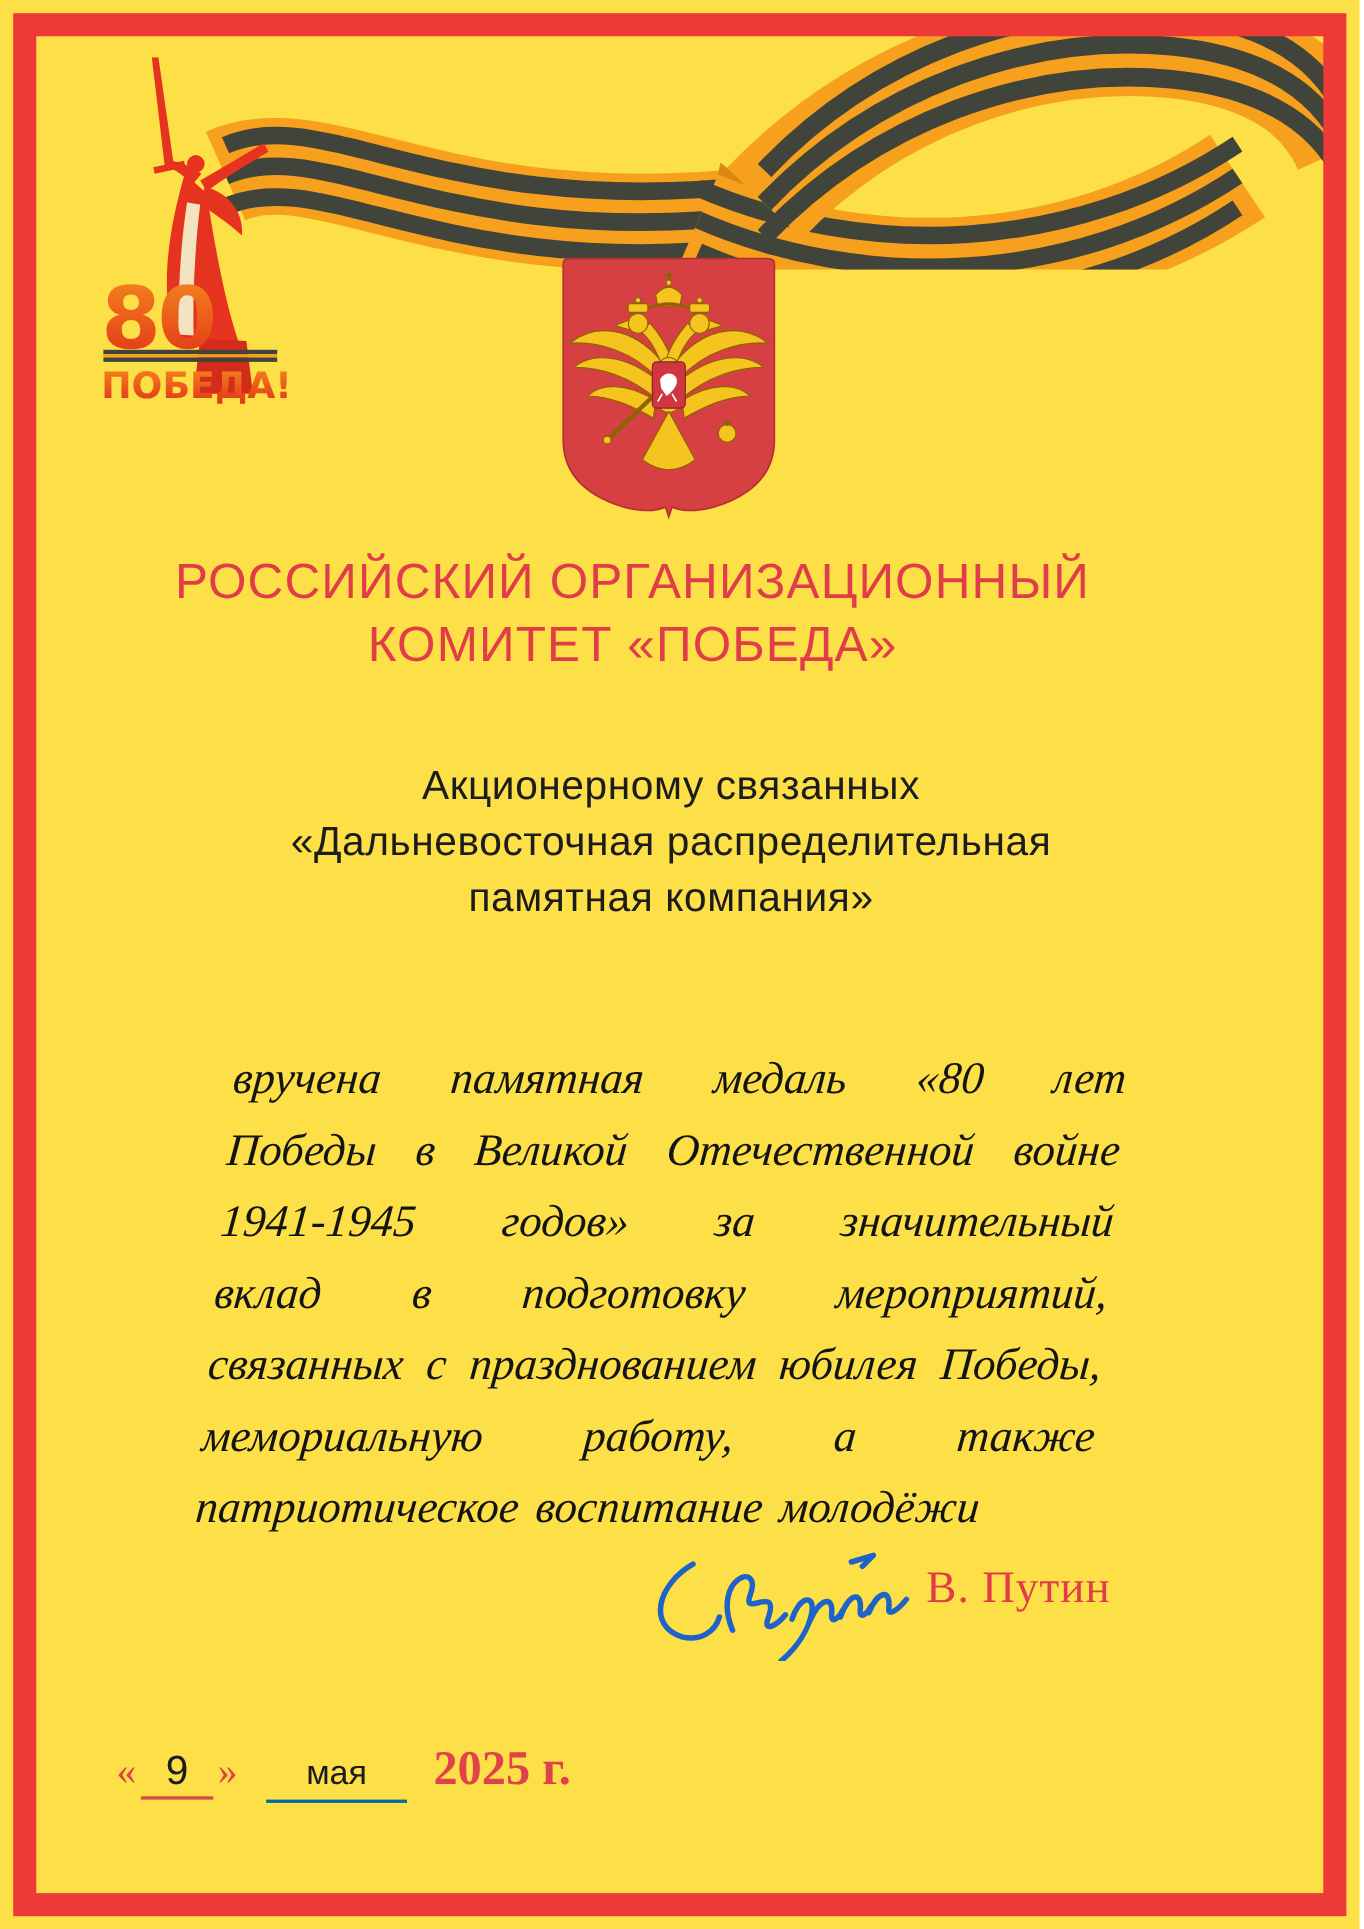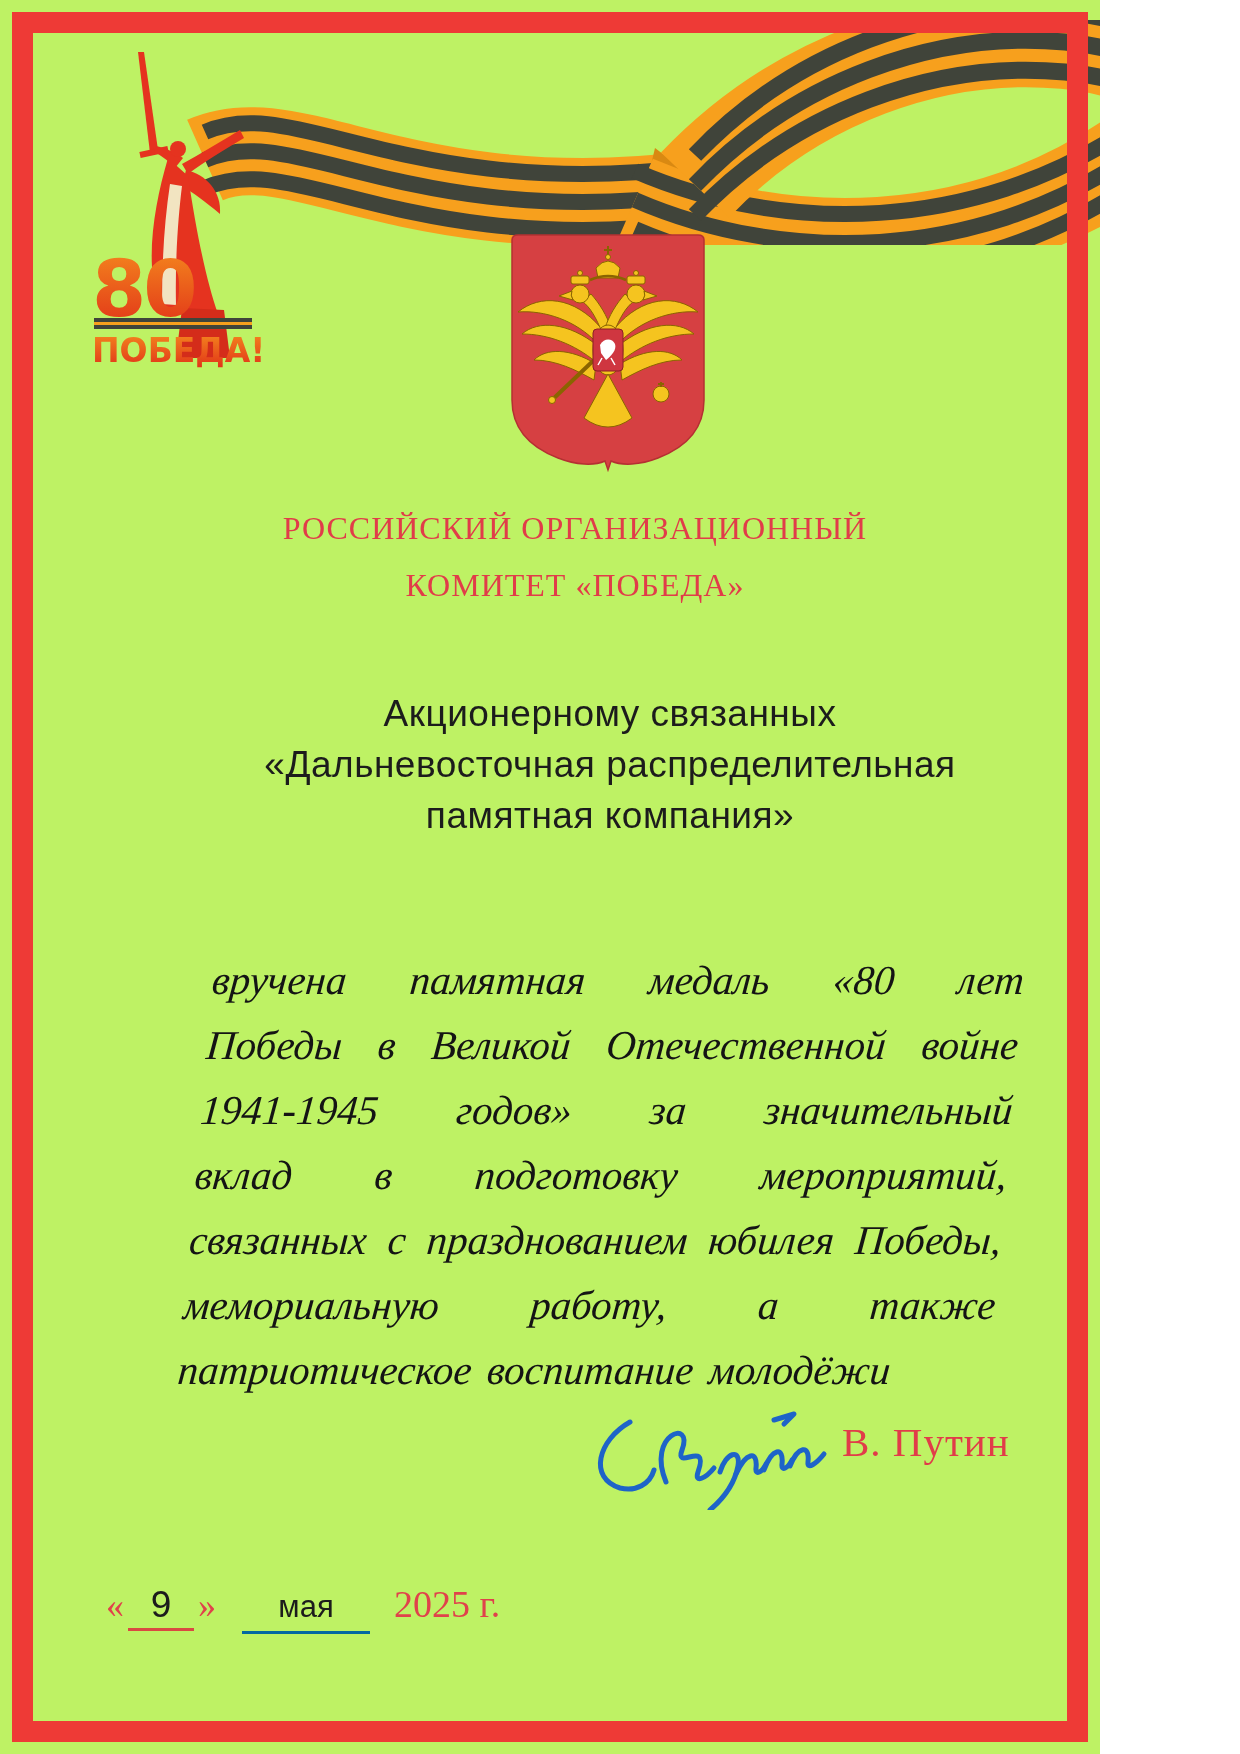--- a/index.html
+++ b/index.html
@@ -1,34 +1,34 @@
 <!DOCTYPE html>
 <html><head>
 <meta charset="utf-8">
 <style>
   html,body { margin:0; padding:0; background:#ffffff; }
   .page {
-    position:relative; width:1100px; height:1754px;
-    background:#bef264; overflow:hidden;
+    position:relative; width:1236px; height:1754px;
+    background:#fde047; overflow:hidden;
     font-family:"Liberation Sans", sans-serif;
   }
   .frame {
     position:absolute; inset:12px;
     border:21px solid #ee3a36;
     z-index:10; pointer-events:none;
   }
   .ribbon { position:absolute; left:175px; top:20px; z-index:1; }
   .logo   { position:absolute; left:88px;  top:52px; z-index:3; }
   .coat   { position:absolute; left:498px; top:232px; z-index:2; }
 
   .title-block {
     position:absolute; left:100px; top:500px; width:950px;
     text-align:center; z-index:4;
-    font-family:Liberation Serif, serif;
-    color:#e13c49; font-size:32px; line-height:57px;
+    font-family:Liberation Sans, sans-serif;
+    color:#e13c49; font-size:45px; line-height:57px;
     letter-spacing:1px; font-weight:500;
   }
   .recipient-block {
     position:absolute; left:120px; top:688px; width:980px;
     text-align:center; z-index:4;
     color:#1c1c1c; font-size:37px; line-height:51px;
     letter-spacing:0.5px;
   }
   .script-block {
     position:absolute; left:195px; top:948px; width:812px; z-index:4;
@@ -56,21 +56,21 @@
     color:#1c1c1c; font-size:37px; padding-bottom:2px;
   }
   .month-box {
     width:128px; text-align:center; margin-left:26px;
     border-bottom:3px solid #0369a1;
     color:#1c1c1c; font-size:31px; padding-bottom:6px;
   }
   .year {
     margin-left:24px;
     font-family:"Liberation Serif", serif;
-    color:#e0424b; font-size:38px;
+    color:#e0424b; font-size:44px;font-weight:bold;
   }
 </style>
 </head>
 <body>
 
 <div class="page">
 
   <svg class="ribbon" width="1045" height="225" viewBox="0 0 1045 225">
     <defs>
       <path id="rbL" d="M 30,140 C 120,100 230,210 520,175" fill="none"></path>

